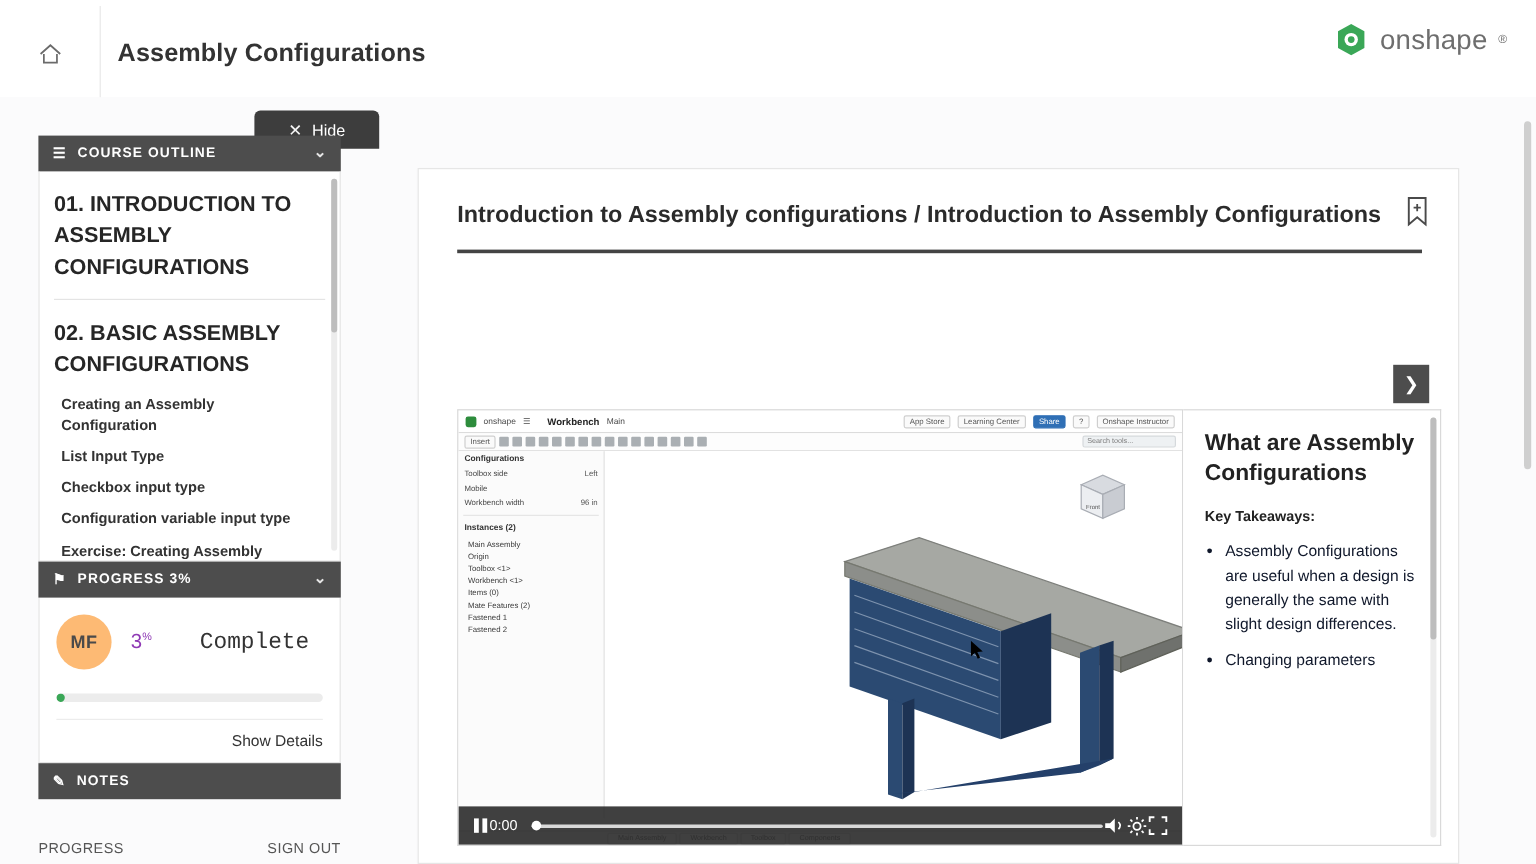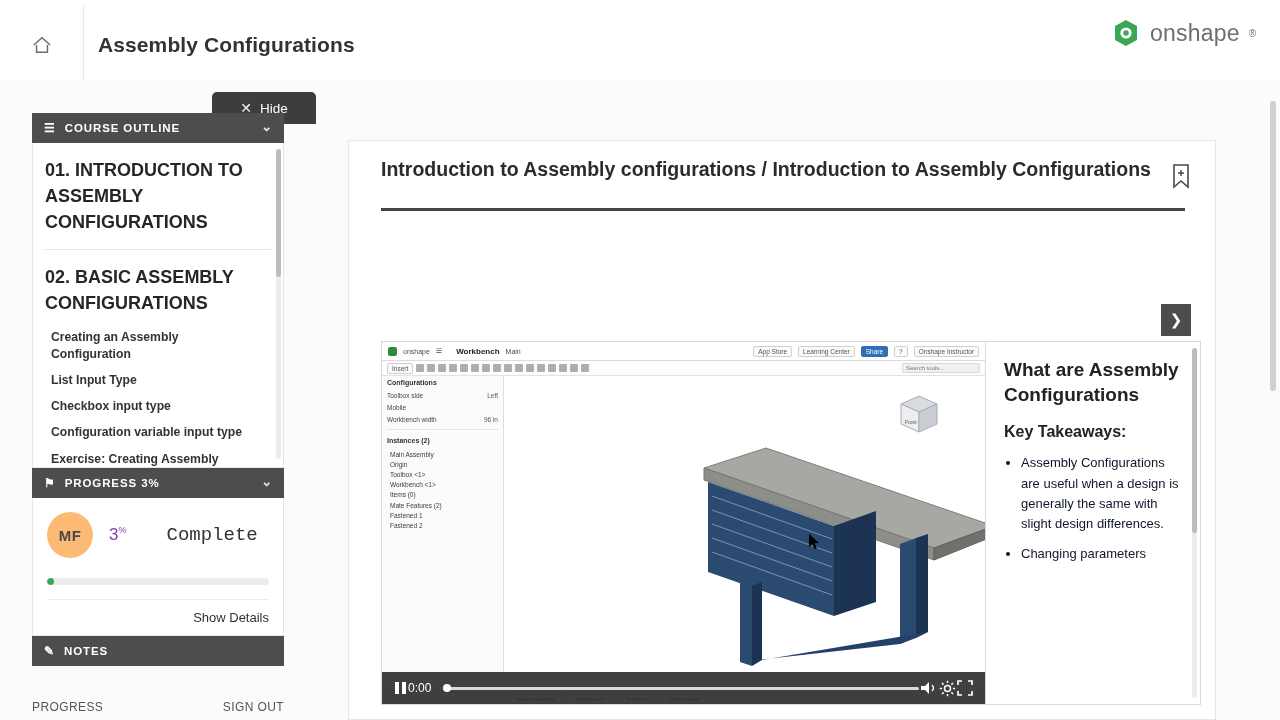--- a/index.html
+++ b/index.html
@@ -165,21 +165,21 @@
 
   
   .content-card {
     position: absolute; left: 348px; top: 59px;
     width: 868px; height: 580px;
     background: #fff;
     border: 1px solid #e6e6e6;
     box-shadow: 0 1px 2px rgba(0,0,0,.04);
   }
   .lesson-title {
-    position: absolute; left: 32px; top: 16px;
+    position: absolute; left: 32px; top: 26px;
     width: 780px;
     font-size: 19.5px; font-weight: bold; color: #2b2b2b;
     line-height: 1.25;
   }
   .bookmark {
     position: absolute; right: 24px; top: 22px;
     cursor: pointer;
   }
   .title-rule {
     position: absolute; left: 32px; top: 67px;
@@ -277,21 +277,21 @@
     width: 215px; height: 364px;
     background: #fff; border: 1px solid #d9d9d9; border-left: none;
     padding: 16px 18px 10px 18px;
     overflow: hidden; position: relative;
   }
   .tr-h1 {
     font-size: 19px; font-weight: bold; color: #222; line-height: 1.3;
     margin: 0 0 16px 0;
   }
   .tr-h2 {
-    font-size: 16px; font-weight: bold; color: #222; margin: 0 0 12px 0;
+    font-size: 12px; font-weight: bold; color: #222; margin: 0 0 12px 0;
   }
   .tr-list { margin: 0; padding-left: 17px; }
   .tr-list li { font-size: 13px; color: #0f172a; line-height: 1.56; margin-bottom: 10px; }
   .tr-scroll-track {
     position: absolute; right: 3px; top: 6px; width: 5px; height: 350px;
     background: #ececec; border-radius: 3px;
   }
   .tr-scroll-thumb {
     position: absolute; right: 3px; top: 6px; width: 5px; height: 185px;
     background: #bdbdbd; border-radius: 3px;

